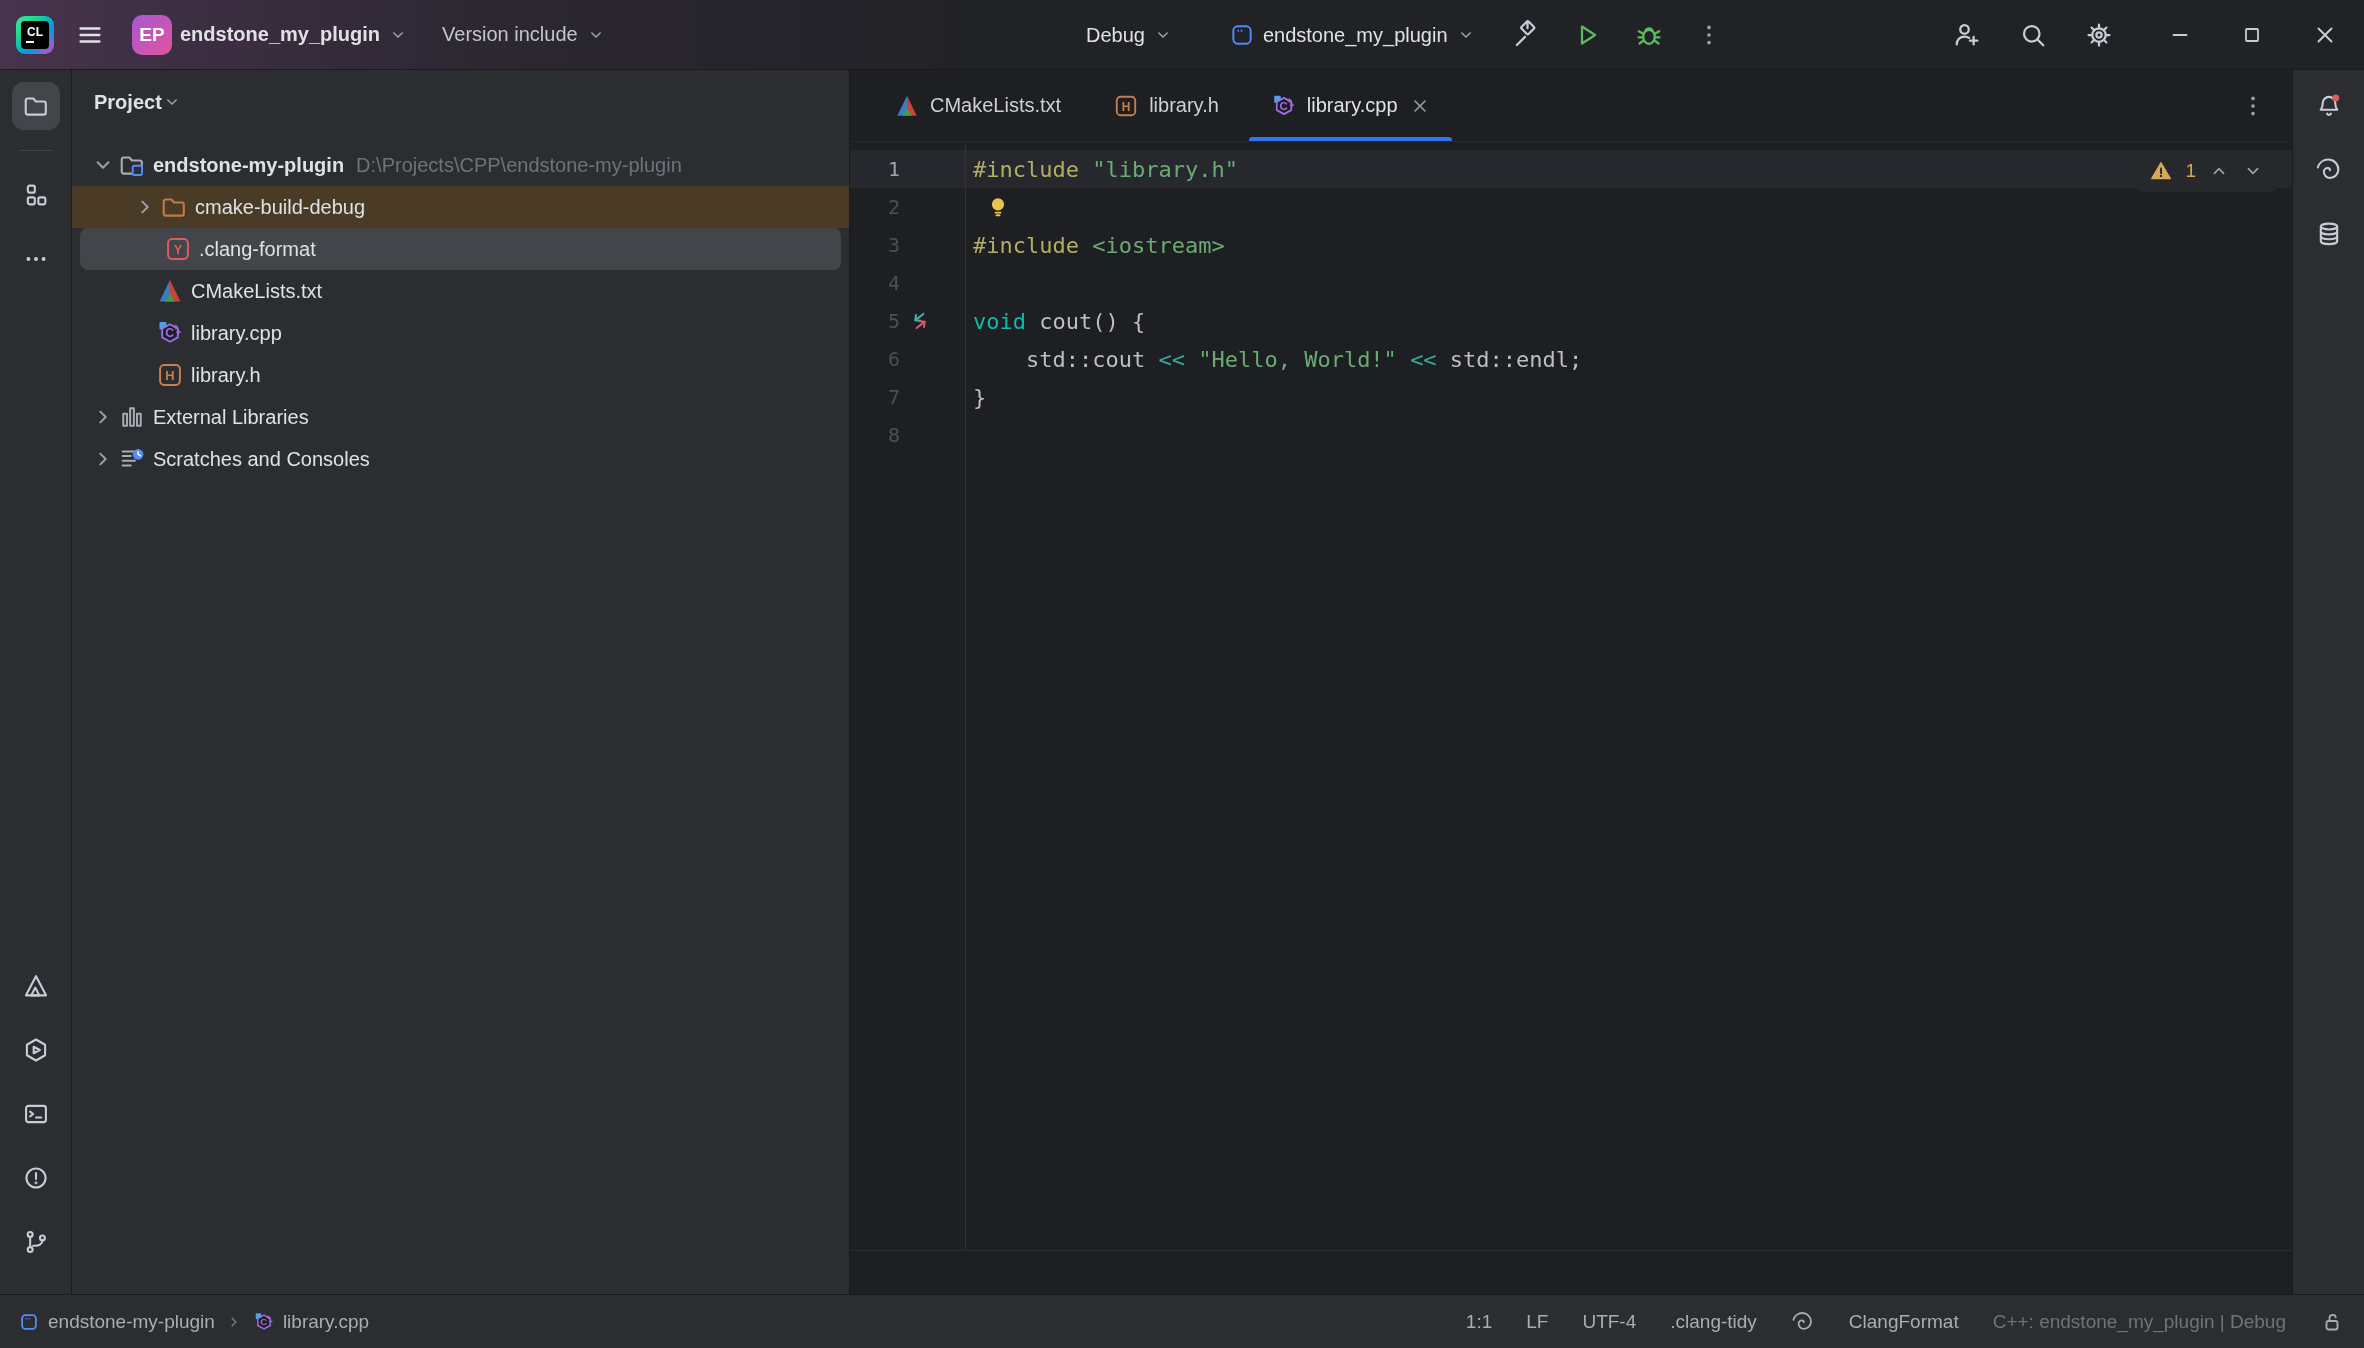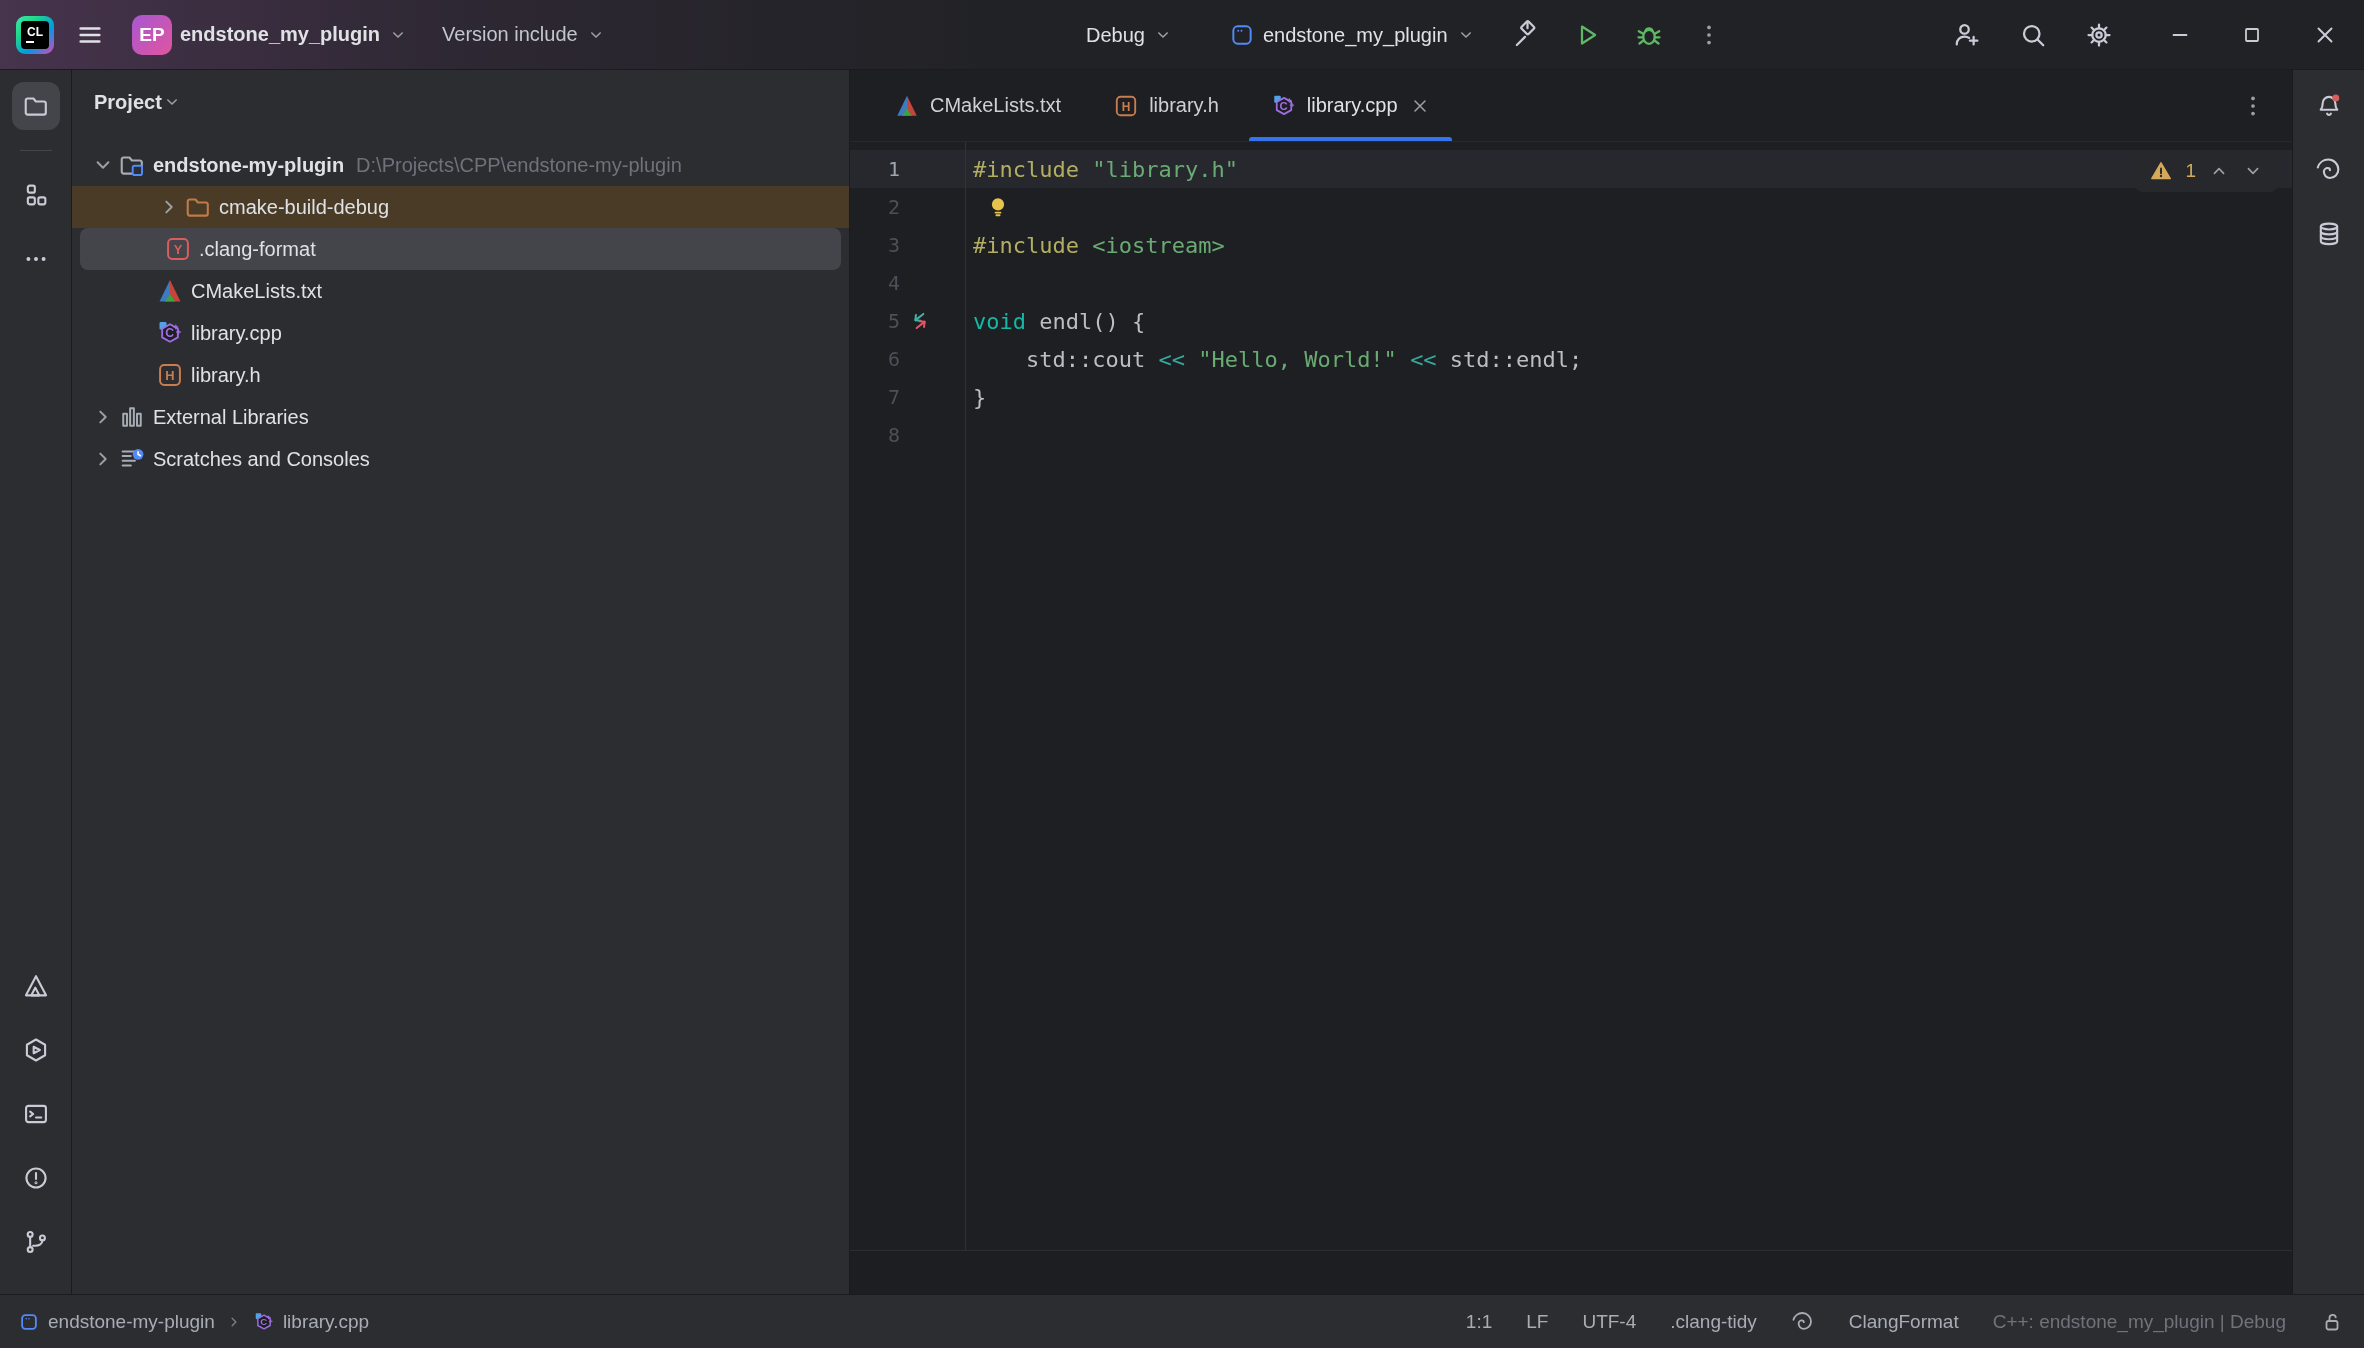--- a/index.html
+++ b/index.html
@@ -353,21 +353,21 @@
             </span>
             <span class="icon ticon" style="width: 28px; height: 28px;">
               <svg viewBox="0 0 24 24" fill="none" stroke="#A8ADB5" stroke-width="1.8" stroke-linecap="round" stroke-linejoin="round">
                 <path d="M3.2 17.8 V7.2 a1.6 1.6 0 0 1 1.6-1.6 h5 l2.1 2.5 h6.9 a1.6 1.6 0 0 1 1.6 1.6 v8.1 a1.6 1.6 0 0 1 -1.6 1.6 H4.8 a1.6 1.6 0 0 1 -1.6-1.6 Z"></path>
                 <rect x="12.6" y="12.6" width="8" height="8" rx="1.6" fill="#2B2D31" stroke="#548AF7" stroke-width="1.6"></rect>
               </svg>
             </span>
             <span class="tlabel bold">endstone-my-plugin</span>
             <span class="tpath">D:\Projects\CPP\endstone-my-plugin</span>
           </div>
-          <div class="tree-row hl-brown" style="padding-left: 84px;">
+          <div class="tree-row hl-brown" style="padding-left: 60px;">
             <span class="chev" style="width: 26px; height: 26px;">
               <svg viewBox="0 0 24 24" fill="none" stroke="currentColor" stroke-width="1.8" stroke-linecap="round" stroke-linejoin="round">
                 <polyline points="9.5,7 14.5,12 9.5,17"></polyline>
               </svg>
             </span>
             <span class="icon ticon" style="width: 28px; height: 28px;">
               <svg viewBox="0 0 24 24" fill="none" stroke="#C07B47" stroke-width="1.8" stroke-linecap="round" stroke-linejoin="round">
                 <path d="M3.2 17.8 V7.2 a1.6 1.6 0 0 1 1.6-1.6 h5 l2.1 2.5 h6.9 a1.6 1.6 0 0 1 1.6 1.6 v8.1 a1.6 1.6 0 0 1 -1.6 1.6 H4.8 a1.6 1.6 0 0 1 -1.6-1.6 Z"></path>
               </svg>
             </span>
@@ -533,21 +533,21 @@
                       <path d="M19 8.5 H9"></path>
                       <polyline points="12.5,4.8 8.8,8.5 12.5,12.2"></polyline>
                     </g>
                     <g stroke="#E55765">
                       <path d="M5 15.5 H15"></path>
                       <polyline points="11.5,11.8 15.2,15.5 11.5,19.2"></polyline>
                     </g>
                   </svg>
                 </span>
               </span>
-              <span class="codetxt"><span class="tok-kw">void</span><span class="tok-plain"> endl</span><span class="tok-plain">() {</span></span>
+              <span class="codetxt"><span class="tok-kw">void</span><span class="tok-plain"> cout</span><span class="tok-plain">() {</span></span>
             </div>
             <div class="code-row">
               <span class="lnum">6</span>
               <span class="gicon"></span>
               <span class="codetxt"><span class="tok-plain">    std::cout </span><span class="tok-op">&lt;&lt;</span><span class="tok-plain"> </span><span class="tok-str">"Hello, World!"</span><span class="tok-plain"> </span><span class="tok-op">&lt;&lt;</span><span class="tok-plain"> std::endl;</span></span>
             </div>
             <div class="code-row">
               <span class="lnum">7</span>
               <span class="gicon"></span>
               <span class="codetxt"><span class="tok-plain">}</span></span>

